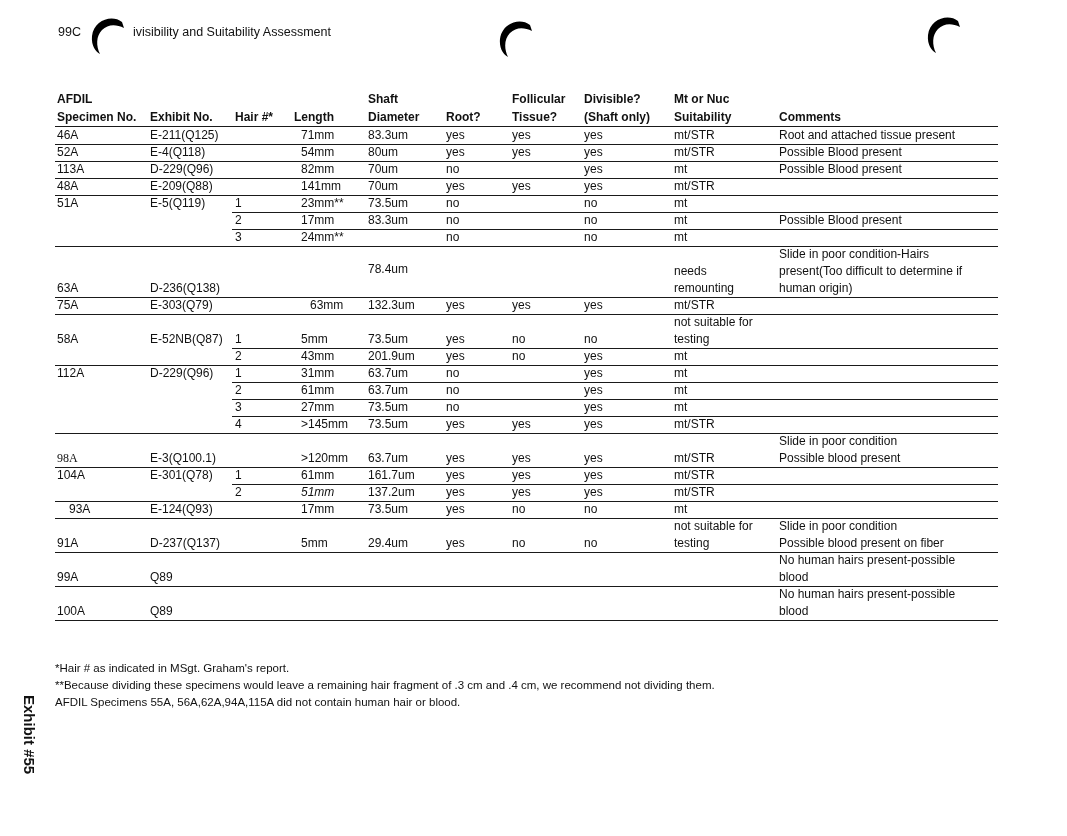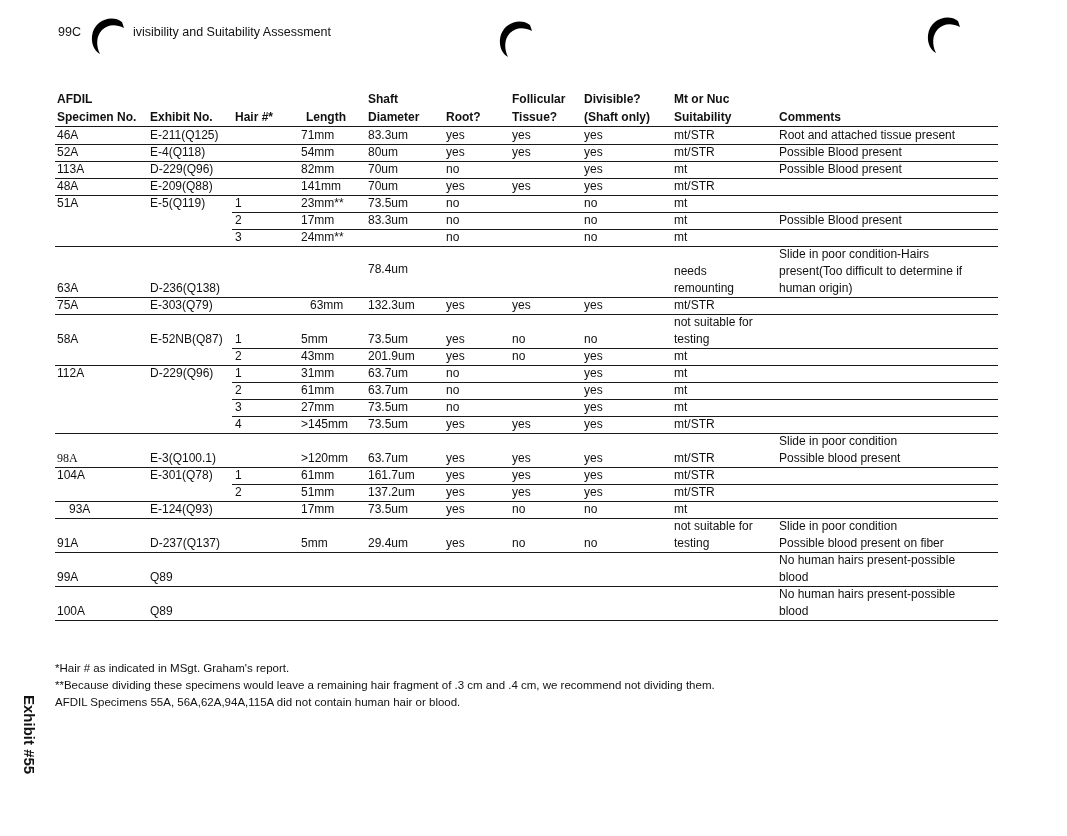--- a/index.html
+++ b/index.html
@@ -37,21 +37,21 @@
   <svg viewBox="0 0 44 44">
       <path d="M36 8 C26 0 8 6 6 22 C5 32 10 38 14 40 C10 32 10 22 16 16 C22 10 30 10 38 14 Z" fill="#000"></path>
     </svg>
 </div>
 
 <div id="table">
     <div class="cell hdr" style="left:57px;top:91px;">AFDIL</div>
     <div class="cell hdr" style="left:57px;top:109px;">Specimen No.</div>
     <div class="cell hdr" style="left:150px;top:109px;">Exhibit No.</div>
     <div class="cell hdr" style="left:235px;top:109px;">Hair #*</div>
-    <div class="cell hdr" style="left:306px;top:109px;">Length</div>
+    <div class="cell hdr" style="left:294px;top:109px;">Length</div>
     <div class="cell hdr" style="left:368px;top:91px;">Shaft</div>
     <div class="cell hdr" style="left:368px;top:109px;">Diameter</div>
     <div class="cell hdr" style="left:446px;top:109px;">Root?</div>
     <div class="cell hdr" style="left:512px;top:91px;">Follicular</div>
     <div class="cell hdr" style="left:512px;top:109px;">Tissue?</div>
     <div class="cell hdr" style="left:584px;top:91px;">Divisible?</div>
     <div class="cell hdr" style="left:584px;top:109px;">(Shaft only)</div>
     <div class="cell hdr" style="left:674px;top:91px;">Mt or Nuc</div>
     <div class="cell hdr" style="left:674px;top:109px;">Suitability</div>
     <div class="cell hdr" style="left:779px;top:109px;">Comments</div>
@@ -200,21 +200,21 @@
     <div class="cell" style="left:150px;top:467px;">E-301(Q78)</div>
     <div class="cell" style="left:235px;top:467px;">1</div>
     <div class="cell" style="left:301px;top:467px;">61mm</div>
     <div class="cell" style="left:368px;top:467px;">161.7um</div>
     <div class="cell" style="left:446px;top:467px;">yes</div>
     <div class="cell" style="left:512px;top:467px;">yes</div>
     <div class="cell" style="left:584px;top:467px;">yes</div>
     <div class="cell" style="left:674px;top:467px;">mt/STR</div>
     <div class="rule" style="left:232px;width:766px;top:484px;"></div>
     <div class="cell" style="left:235px;top:484px;">2</div>
-    <div class="cell" style="left:301px;top:484px;">51mm</div>
+    <div class="cell" style="left:301px;top:484px;font-style:italic;">51mm</div>
     <div class="cell" style="left:368px;top:484px;">137.2um</div>
     <div class="cell" style="left:446px;top:484px;">yes</div>
     <div class="cell" style="left:512px;top:484px;">yes</div>
     <div class="cell" style="left:584px;top:484px;">yes</div>
     <div class="cell" style="left:674px;top:484px;">mt/STR</div>
     <div class="rule" style="left:55px;width:943px;top:501px;"></div>
     <div class="cell" style="left:69px;top:501px;">93A</div>
     <div class="cell" style="left:150px;top:501px;">E-124(Q93)</div>
     <div class="cell" style="left:301px;top:501px;">17mm</div>
     <div class="cell" style="left:368px;top:501px;">73.5um</div>

